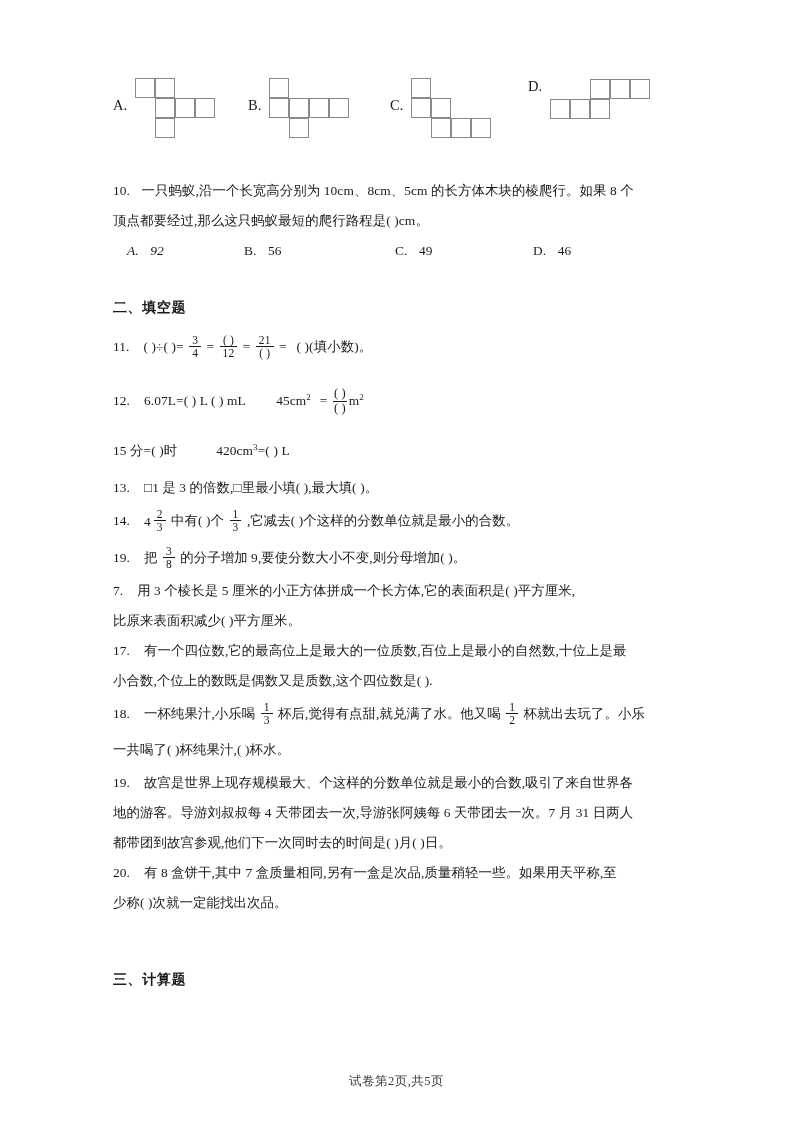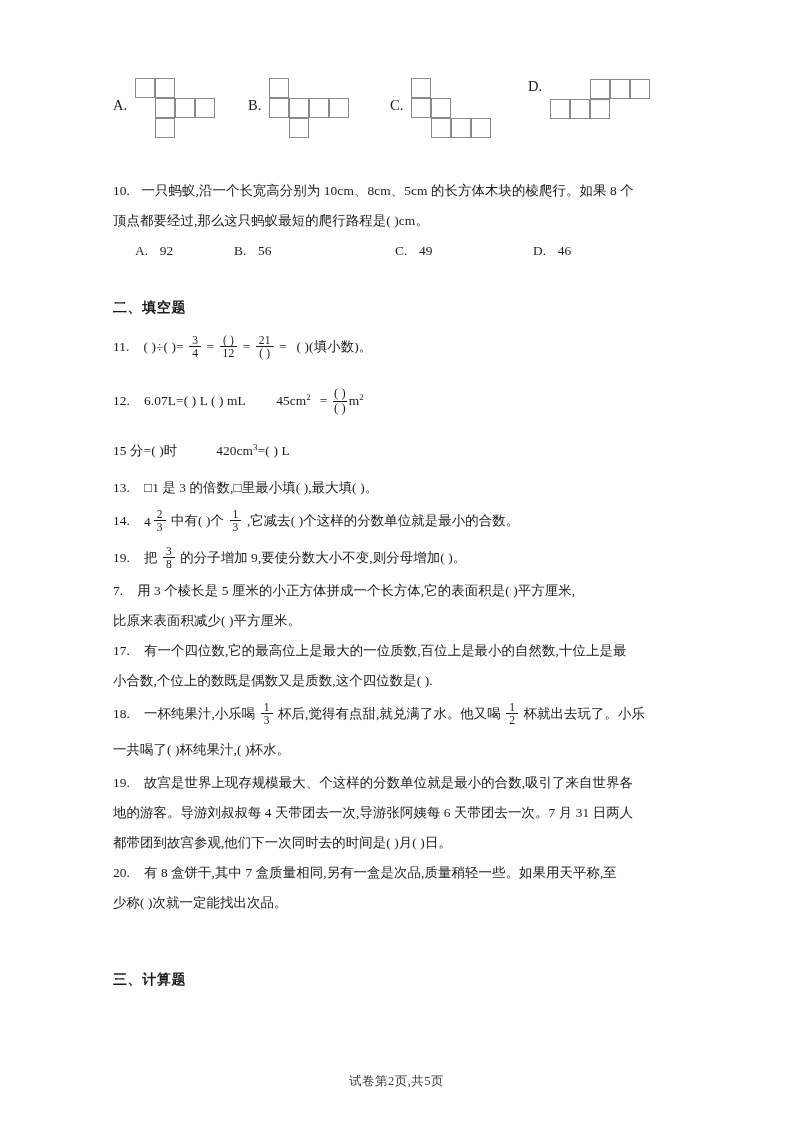--- a/index.html
+++ b/index.html
@@ -197,26 +197,26 @@
 
     <div class="spacer-sm"></div>
 
     <div class="q">
       <span>10.</span>
       <span class="gap-s" style="width:8px"></span><span>一只蚂蚁,沿一个长宽高分别为 10cm、8cm、5cm 的长方体木块的棱爬行。如果 8 个</span><br>
       <span>顶点都要经过,那么这只蚂蚁最短的爬行路程是(    )cm。</span>
     </div>
 
     <div class="choices">
-      <span class="c" style="left:22px;">
+      <span class="c" style="left:14px;font-style:italic;">
         <span>A.</span>
         <span class="sp" style="width:5px"></span>
         <span>92</span>
       </span>
-      <span class="c" style="left:121px;">
+      <span class="c" style="left:131px;">
         <span>B.</span>
         <span class="sp" style="width:5px"></span>
         <span>56</span>
       </span>
       <span class="c" style="left:282px;text-align:right;">
         <span>C.</span>
         <span class="sp" style="width:5px"></span>
         <span>49</span>
       </span>
       <span class="c" style="left:420px;">

